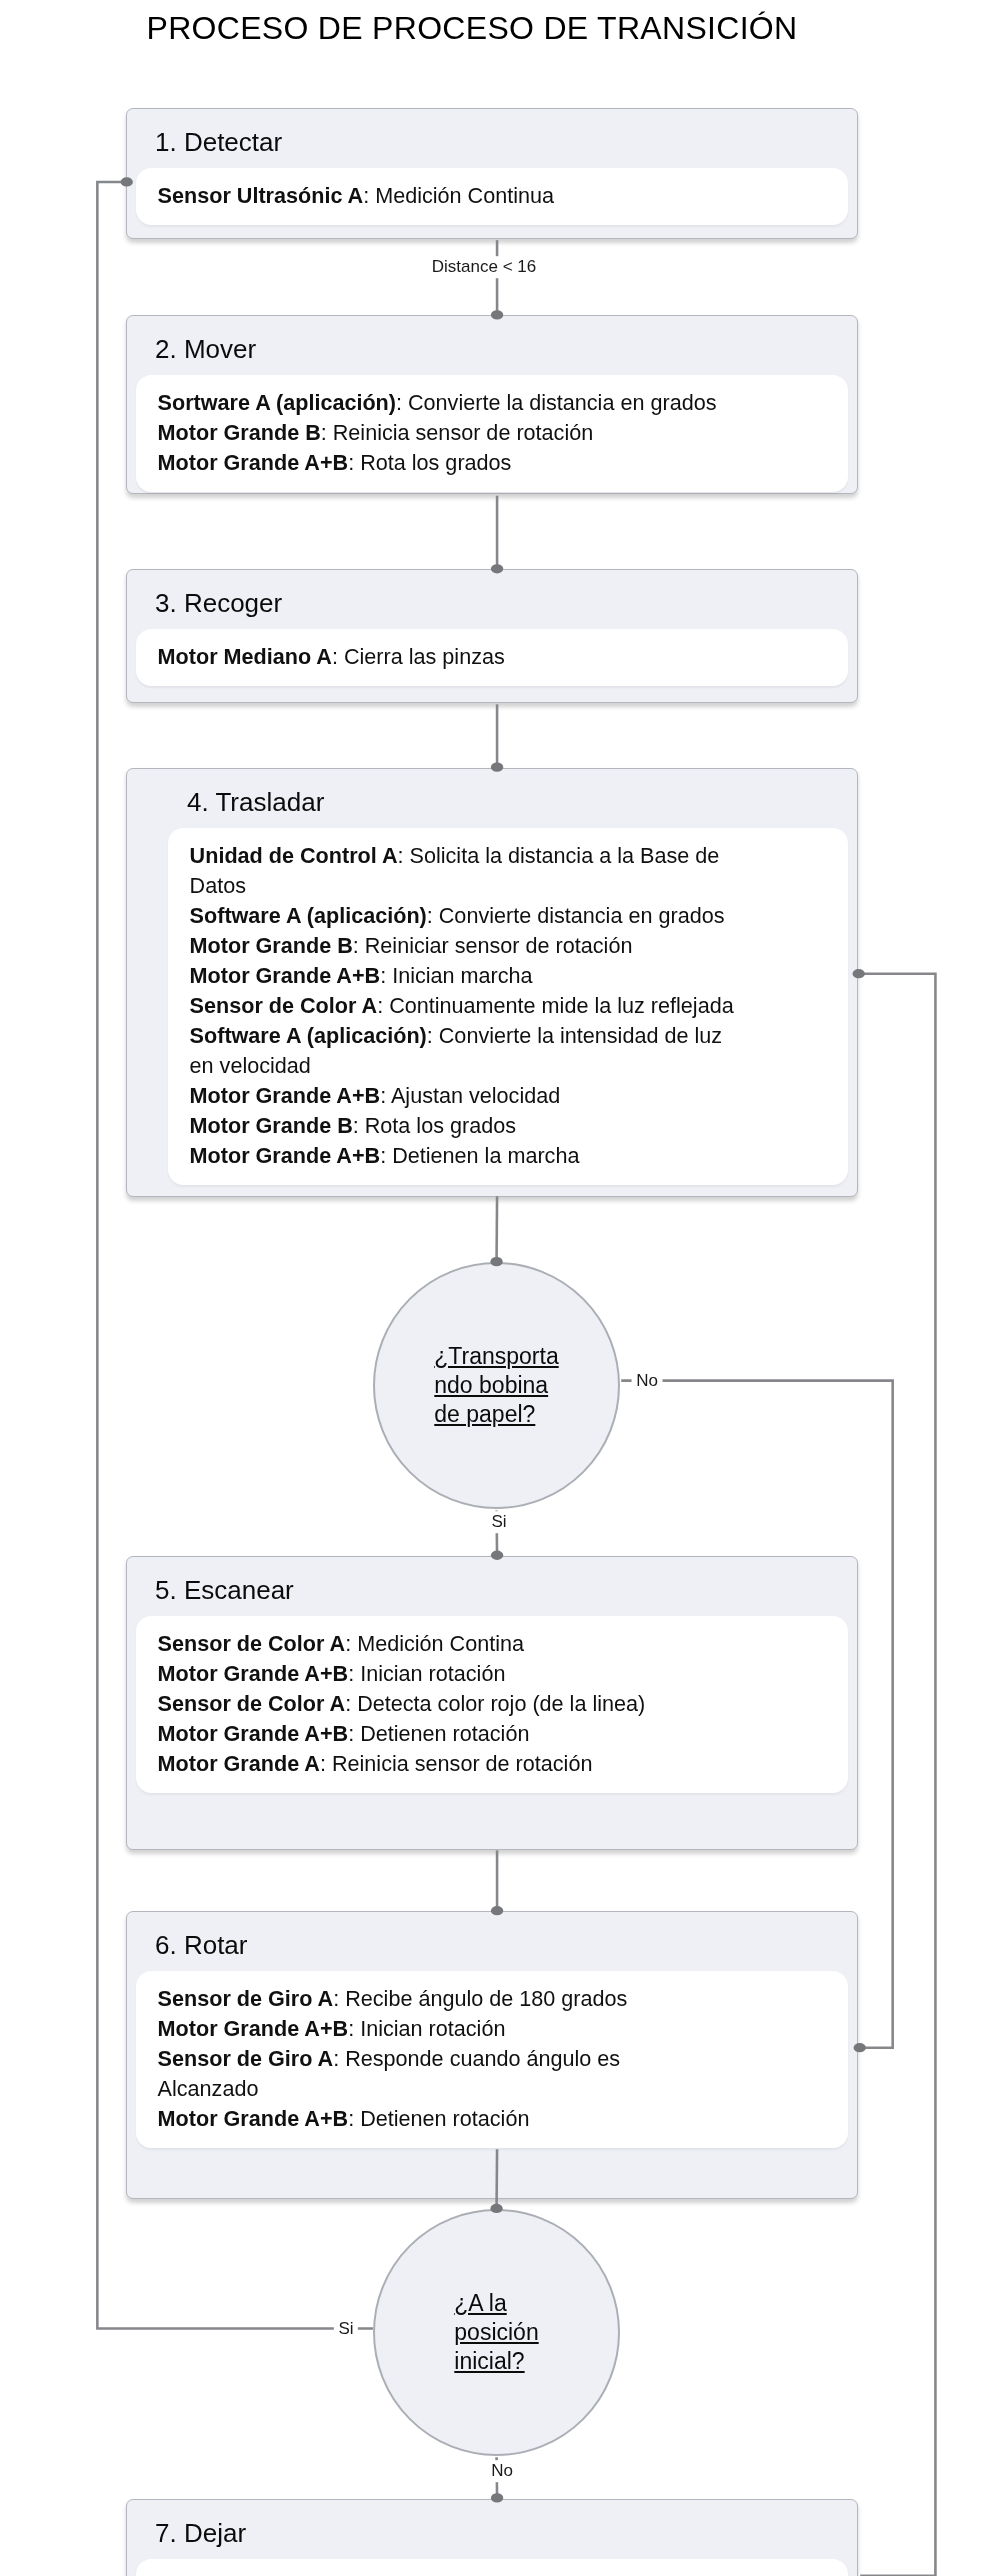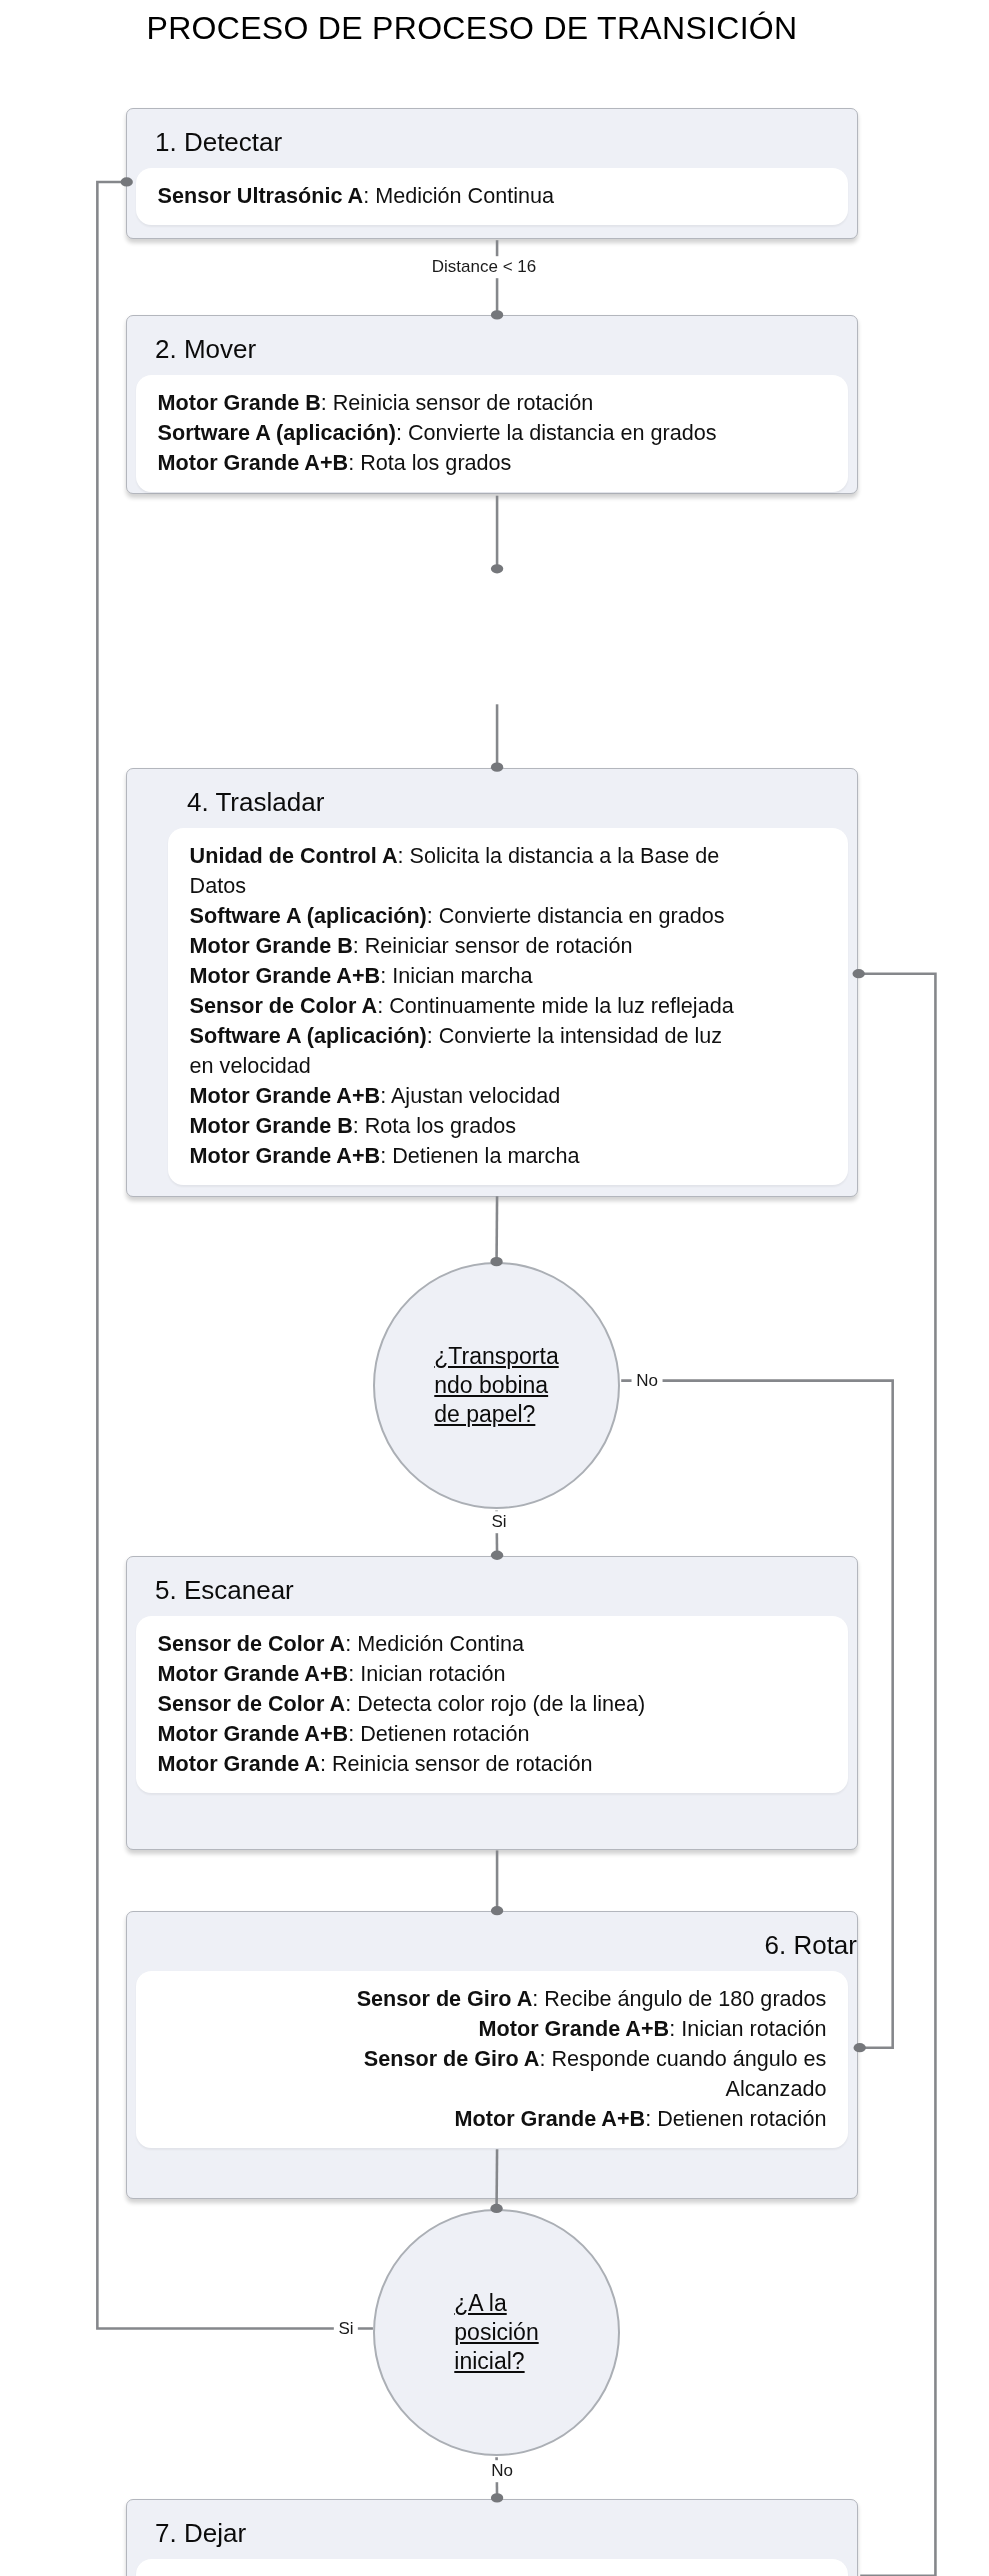--- a/index.html
+++ b/index.html
@@ -16,21 +16,21 @@
   .detail-card{margin:0 9px;background:#ffffff;border-radius:15.5px;
     padding:13.4px 21.6px;box-shadow:0 1.5px 2.1px rgba(0,0,0,0.05);}
   .detail-line{font-size:21.6px;line-height:30px;white-space:pre-line;color:#101010;}
   .device{font-weight:700;}
 
   .box1{top:108px;height:131px;}
   .box2{top:315px;height:179px;}
   .box3{top:569px;height:134px;}
   .box4{top:768px;height:429px;padding-left:32px;}
   .box5{top:1556px;height:294px;}
-  .box6{top:1911px;height:288px;text-align:right;}
+  .box6{top:1911px;height:288px;}
   .box7{top:2499px;height:140px;}
 
   .decision{position:absolute;left:373px;width:247px;height:247px;box-sizing:border-box;
     background:#EEF0F6;border:2.1px solid #ABAFB5;border-radius:50%;
     display:flex;align-items:center;justify-content:center;z-index:1;}
   .c1{top:1262px;}
   .c2{top:2209px;}
   .decision-label{font-size:23px;line-height:29px;text-align:left;white-space:pre-line;color:#0b0b0b;text-decoration:underline;}
 
   .connector-layer{position:absolute;top:0;left:0;z-index:2;pointer-events:none;}
@@ -79,26 +79,33 @@
     <div class="detail-card">
 
     <div class="detail-line"><span class="device">Sensor Ultrasónic A</span><span>: Medición Continua</span></div>
       </div>
   </div>
 
   <div class="step-box box2">
     <div class="step-title">2. Mover</div>
     <div class="detail-card">
 
-    <div class="detail-line"><span class="device">Motor Grande B</span><span>: Reinicia sensor de rotación</span></div>
-        <div class="detail-line"><span class="device">Sortware A (aplicación)</span><span>: Convierte la distancia en grados</span></div>
+    <div class="detail-line"><span class="device">Sortware A (aplicación)</span><span>: Convierte la distancia en grados</span></div>
+        <div class="detail-line"><span class="device">Motor Grande B</span><span>: Reinicia sensor de rotación</span></div>
         <div class="detail-line"><span class="device">Motor Grande A+B</span><span>: Rota los grados</span></div>
       </div>
   </div>
 
+  <div class="step-box box3">
+    <div class="step-title">3. Recoger</div>
+    <div class="detail-card">
+
+    <div class="detail-line"><span class="device">Motor Mediano A</span><span>: Cierra las pinzas</span></div>
+      </div>
+  </div>
 
   <div class="step-box box4">
     <div class="step-title">4. Trasladar</div>
     <div class="detail-card">
 
     <div class="detail-line"><span class="device">Unidad de Control A</span><span>: Solicita la distancia a la Base de
 Datos</span></div>
         <div class="detail-line"><span class="device">Software A (aplicación)</span><span>: Convierte distancia en grados</span></div>
         <div class="detail-line"><span class="device">Motor Grande B</span><span>: Reiniciar sensor de rotación</span></div>
         <div class="detail-line"><span class="device">Motor Grande A+B</span><span>: Inician marcha</span></div>

